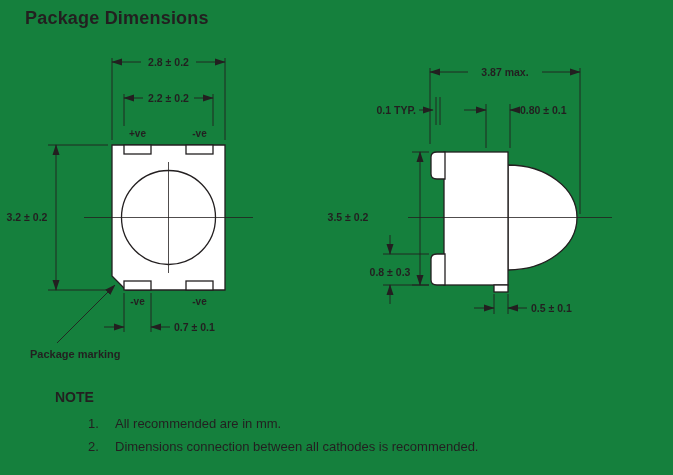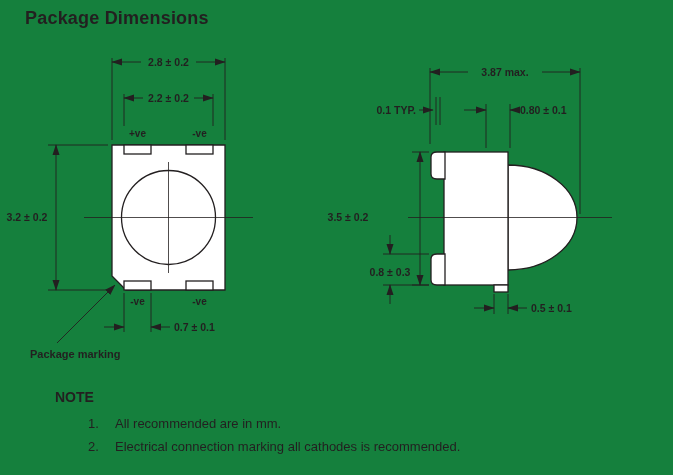--- a/index.html
+++ b/index.html
@@ -144,17 +144,17 @@
 
   <div class="note-heading">NOTE</div>
 
   <div class="note-list">
     <div class="note-row">
       <span class="note-num">1.</span>
       <span class="note-text">All recommended are in mm.</span>
     </div>
     <div class="note-row">
       <span class="note-num">2.</span>
-      <span class="note-text">Electrical connection marking all cathodes is recommended.</span>
+      <span class="note-text">Dimensions connection between all cathodes is recommended.</span>
     </div>
   </div>
 
 </div>
 
 </body></html>

